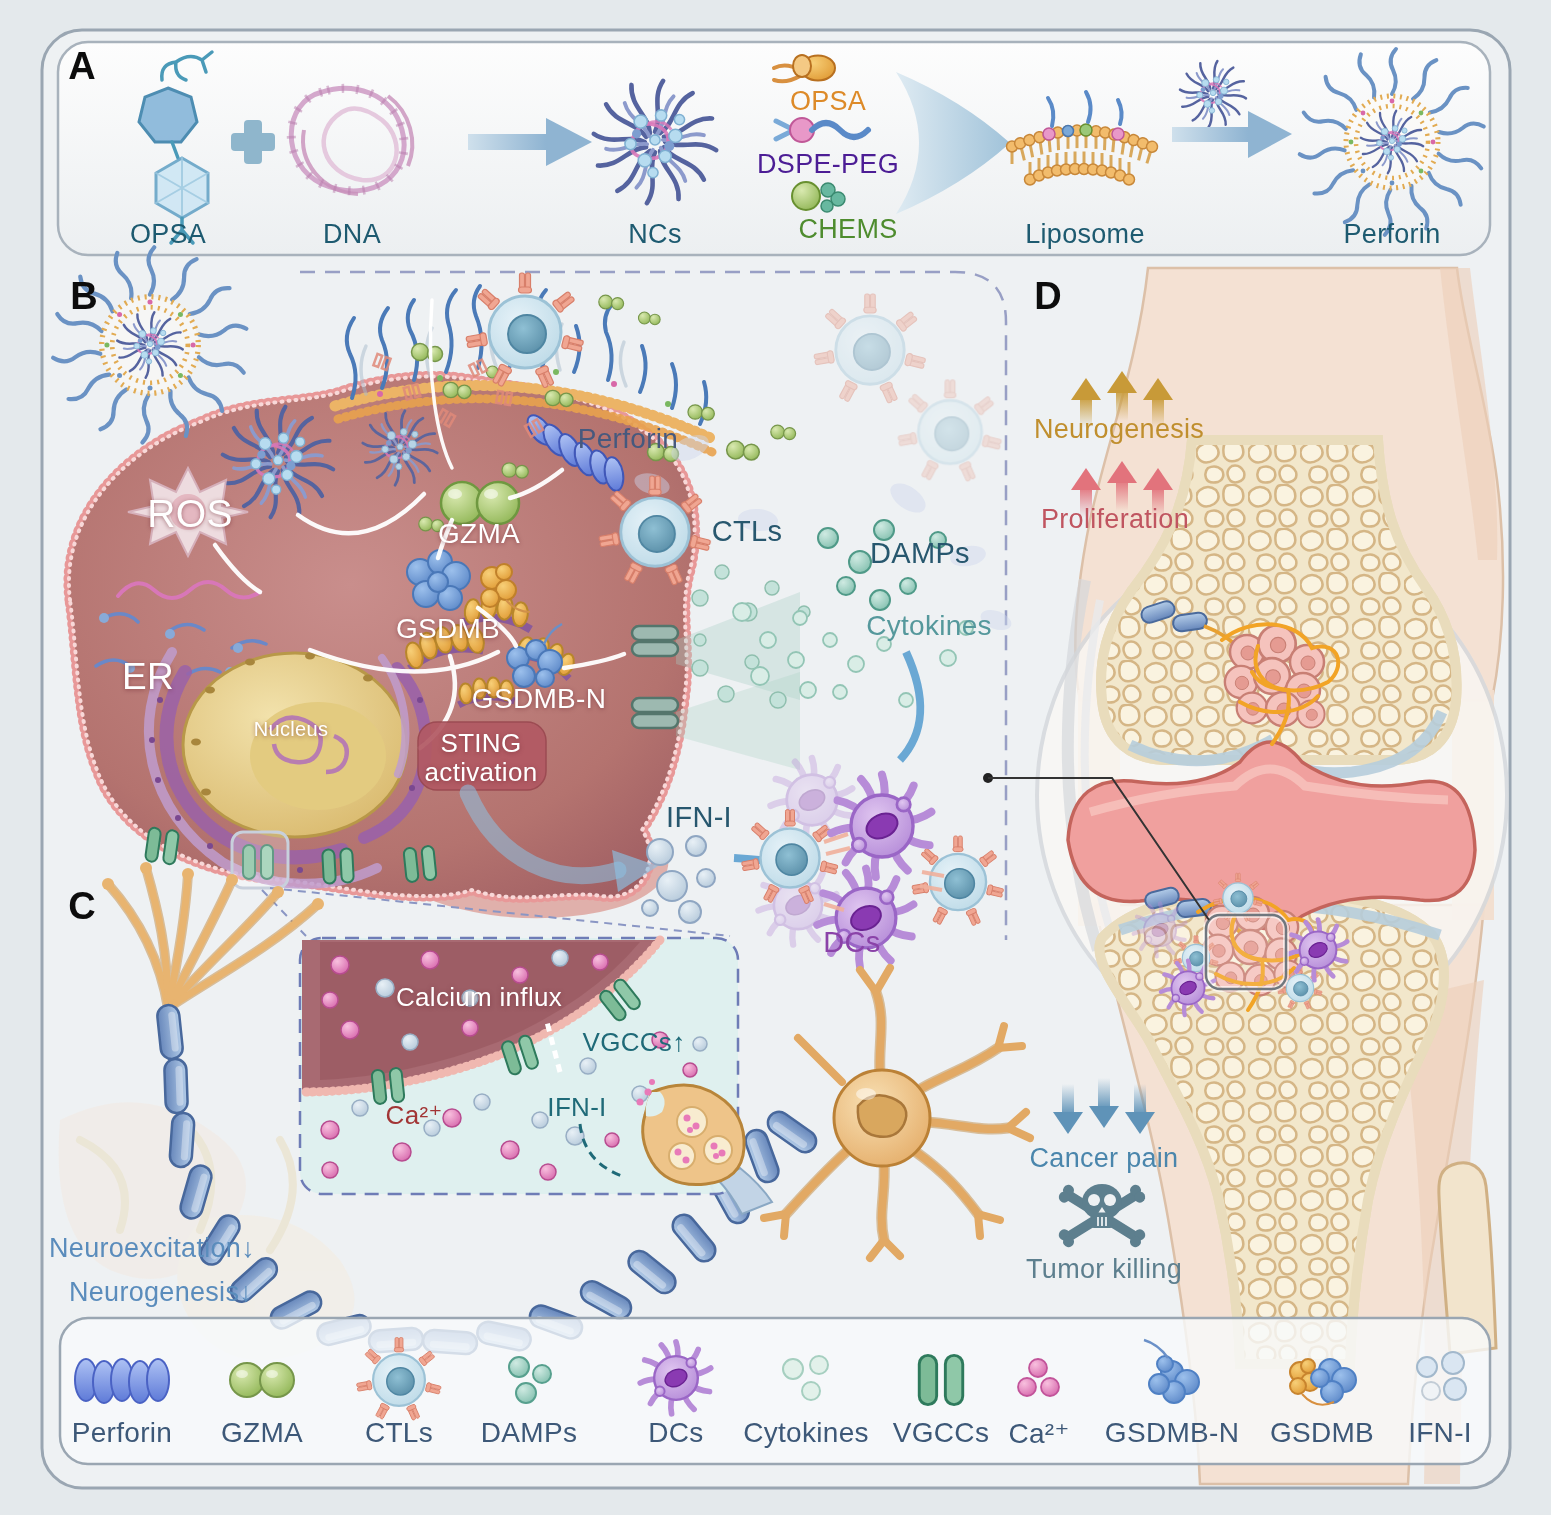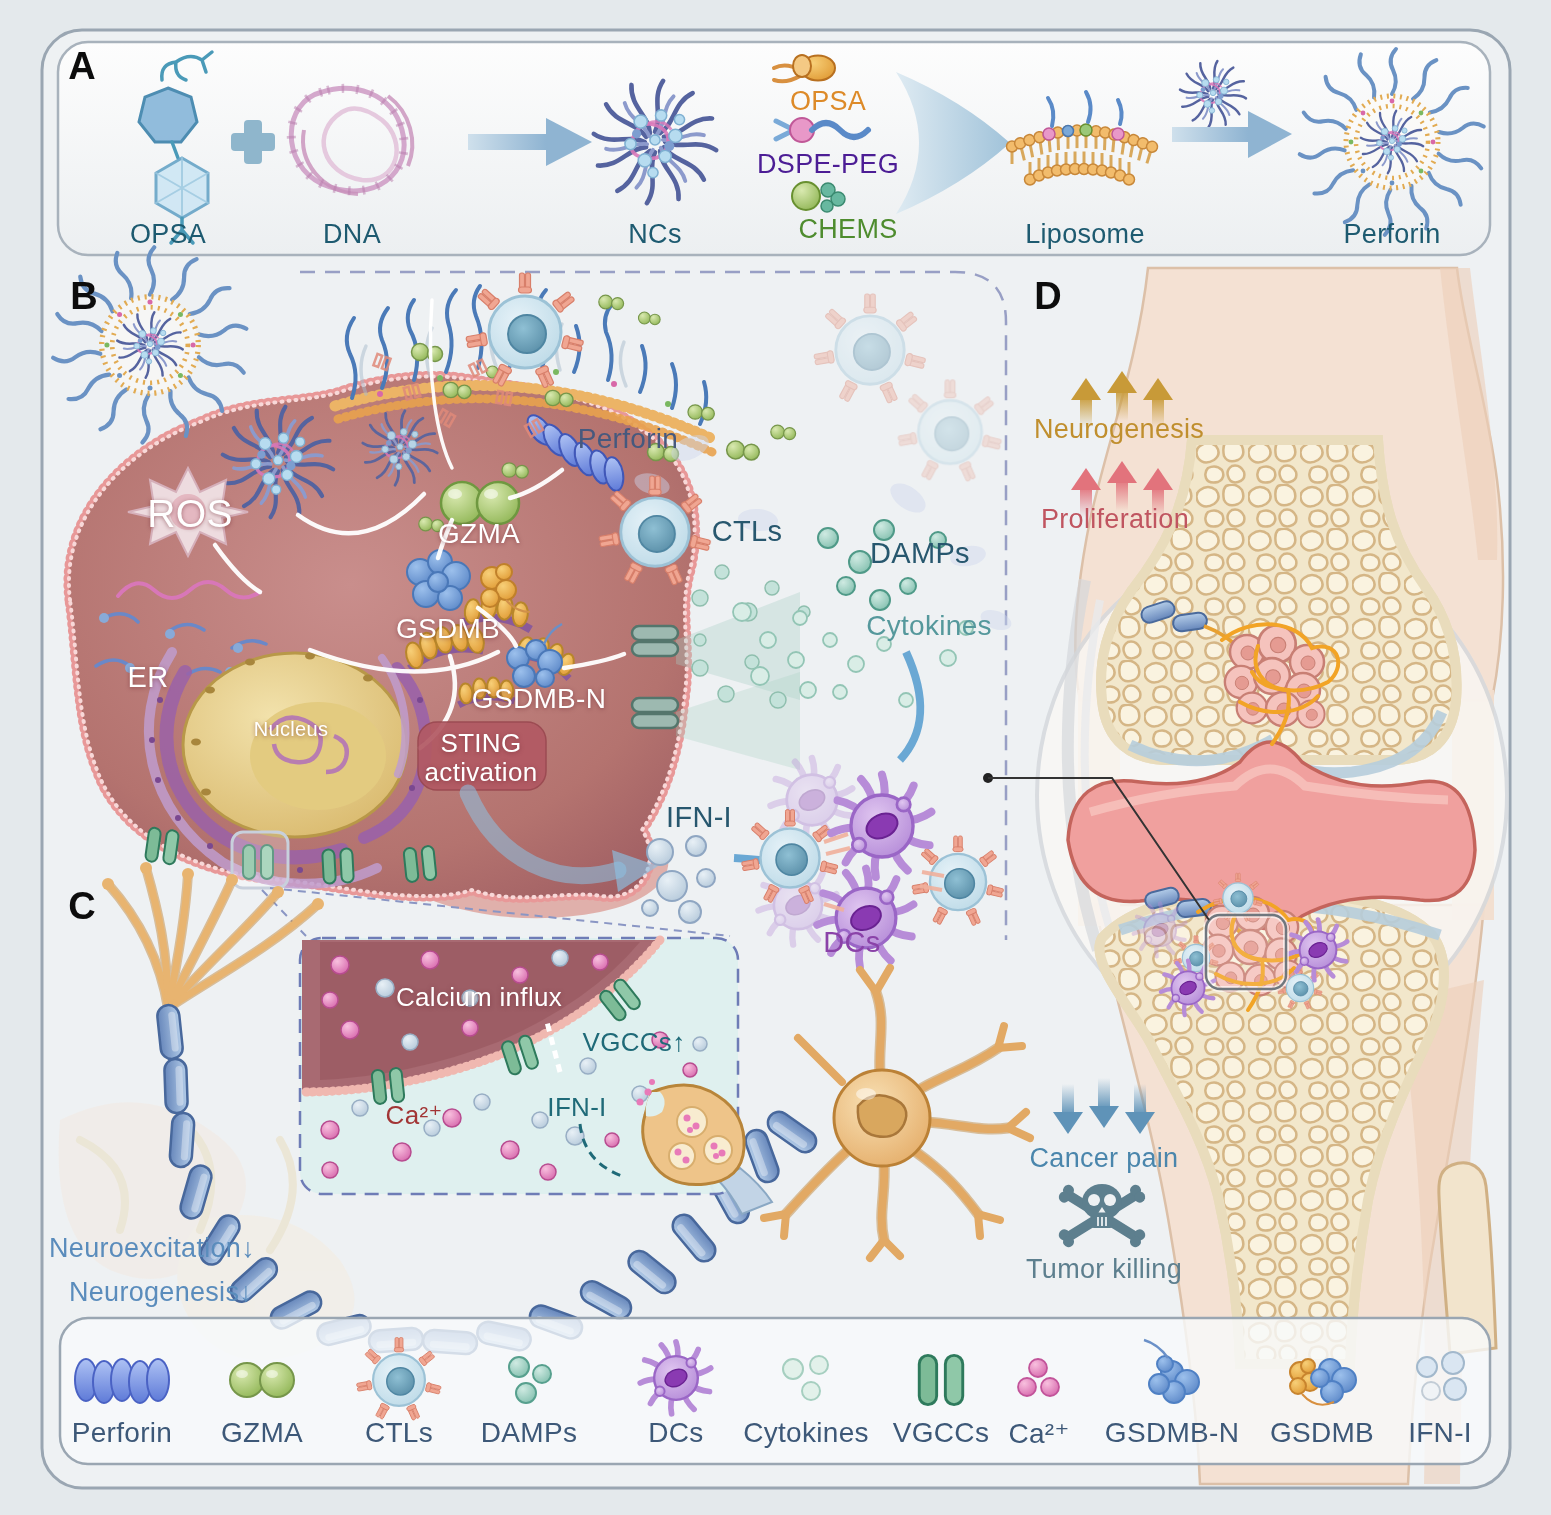--- a/index.html
+++ b/index.html
@@ -1051,21 +1051,21 @@
 <span class="lbl" style="left:352px;top:234px">DNA</span>
 <span class="lbl" style="left:655px;top:234px">NCs</span>
 <span class="lbl" style="left:828px;top:101px;color:#dd8a28">OPSA</span>
 <span class="lbl" style="left:828px;top:164px;color:#4c1d95">DSPE-PEG</span>
 <span class="lbl" style="left:848px;top:229px;color:#4e8c2e">CHEMS</span>
 <span class="lbl" style="left:1085px;top:234px">Liposome</span>
 <span class="lbl" style="left:1392px;top:234px">Perforin</span>
 
 <span class="lbl" style="left:628px;top:439px;color:#46597e;font-size:28px">Perforin</span>
 <span class="lbl w" style="left:190px;top:514px;font-size:39px">ROS</span>
-<span class="lbl w" style="left:148px;top:677px;font-size:29px">ER</span>
+<span class="lbl w" style="left:148px;top:677px;font-size:37px">ER</span>
 <span class="lbl w" style="left:291px;top:729px;font-size:20px">Nucleus</span>
 <span class="lbl w" style="left:479px;top:534px;font-size:28px">GZMA</span>
 <span class="lbl w" style="left:448px;top:629px;font-size:28px">GSDMB</span>
 <span class="lbl w" style="left:539px;top:699px;font-size:28px">GSDMB-N</span>
 <span class="lbl w sm" style="left:481px;top:743px">STING</span>
 <span class="lbl w sm" style="left:481px;top:772px">activation</span>
 <span class="lbl" style="left:747px;top:531px;color:#27576e;font-size:29px">CTLs</span>
 <span class="lbl" style="left:920px;top:553px;color:#27576e;font-size:29px">DAMPs</span>
 <span class="lbl" style="left:929px;top:626px;color:#55989c;font-size:28px">Cytokines</span>
 <span class="lbl" style="left:699px;top:817px;color:#27576e;font-size:29px">IFN-I</span>

